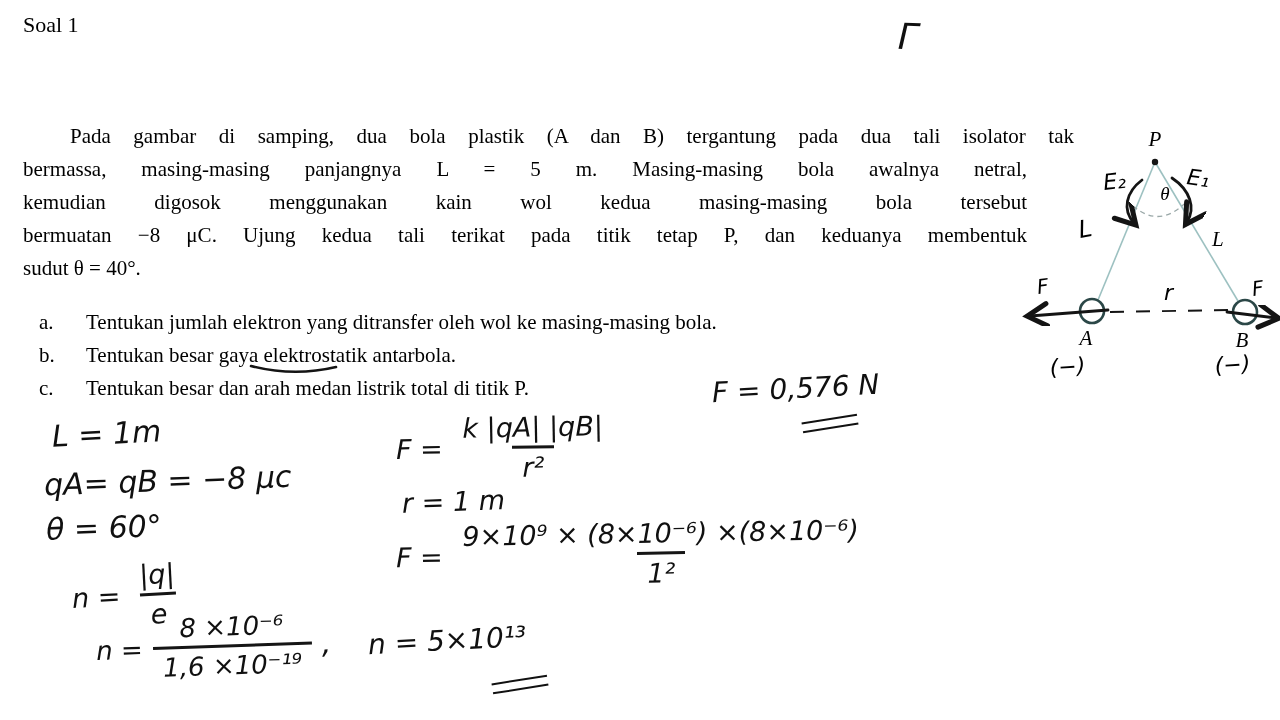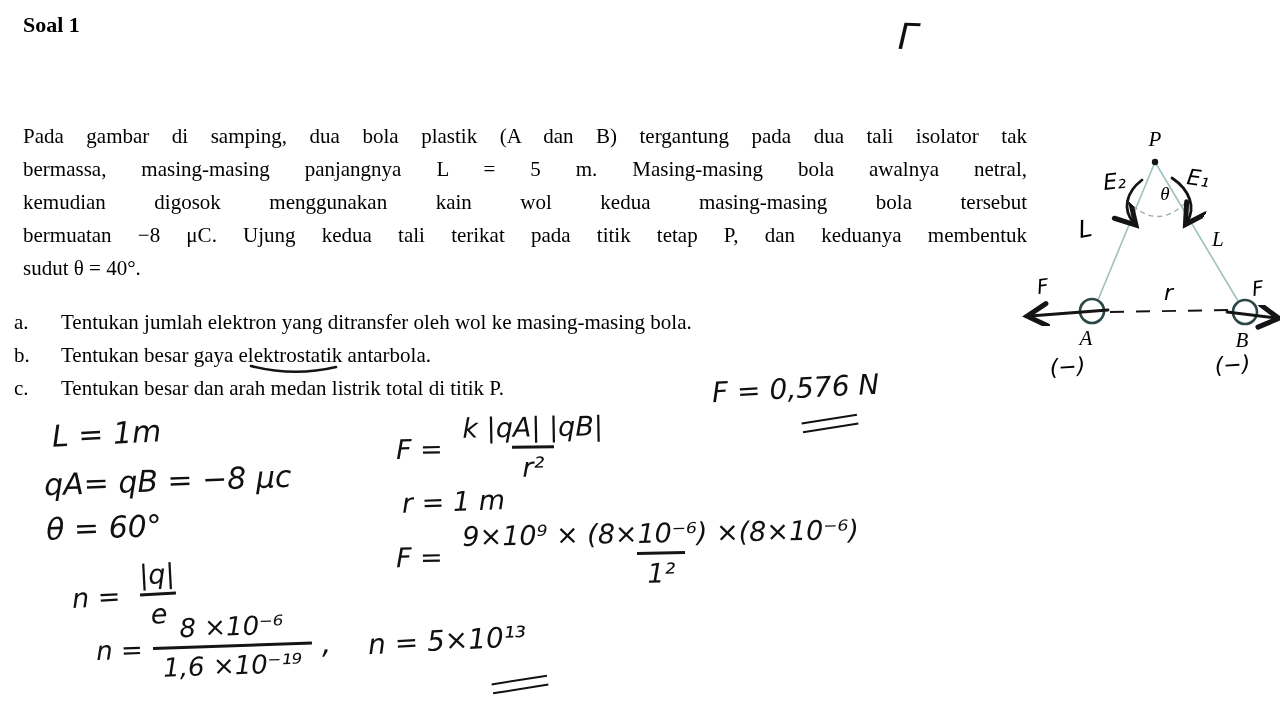--- a/index.html
+++ b/index.html
@@ -1,28 +1,28 @@
 <!DOCTYPE html>
 <html><head>
 <meta charset="utf-8">
 <style>
   html,body{margin:0;padding:0;}
   body{
     width:1280px;height:720px;position:relative;background:#ffffff;
     font-family:"Liberation Serif",serif;color:#000;overflow:hidden;
   }
   .abs{position:absolute;}
-  .title{left:23px;top:12px;font-size:22px;font-weight:bold;}
+  .title{left:23px;top:12px;font-size:22px;font-weight:normal;}
   
   .pline{
     left:23px;width:1004px;height:33px;line-height:33px;
     font-size:21px;white-space:normal;overflow:hidden;
   }
   .just{text-align:justify;text-align-last:justify;}
-  .litem{left:14px;width:1004px;height:33px;line-height:33px;font-size:21px;}
+  .litem{left:39px;width:1004px;height:33px;line-height:33px;font-size:21px;}
   .litem .lab{display:inline-block;width:47px;}
   
   .hw{
     font-family:"DejaVu Sans",sans-serif;font-style:italic;color:#101010;
     white-space:nowrap;
   }
   .hwrow{display:flex;align-items:center;gap:10px;}
   .frac{display:inline-flex;flex-direction:column;align-items:center;vertical-align:middle;}
   .frac .num{display:block;padding:0 10px 3px;}
   .frac .den{display:block;border-top:3px solid #151515;padding:3px 10px 0;}
@@ -31,21 +31,21 @@
   .serifit{font-family:"Liberation Serif",serif;font-style:italic;}
 </style>
 </head>
 <body>
 
 <div class="abs title">Soal 1</div>
 
 <div class="abs hw" style="left:898px;top:16px;font-size:36px;transform:rotate(2deg);">Γ</div>
 
 <div>
-  <div class="abs pline just" style="top:120px;">Pada gambar di samping, dua bola plastik (A dan B) tergantung pada dua tali isolator tak</div>
+  <div class="abs pline just" style="top:120px;margin-left:47px;">Pada gambar di samping, dua bola plastik (A dan B) tergantung pada dua tali isolator tak</div>
   <div class="abs pline just" style="top:153px;">bermassa, masing-masing panjangnya L = 5 m. Masing-masing bola awalnya netral,</div>
   <div class="abs pline just" style="top:186px;">kemudian digosok menggunakan kain wol kedua masing-masing bola tersebut</div>
   <div class="abs pline just" style="top:219px;">bermuatan −8 μC. Ujung kedua tali terikat pada titik tetap P, dan keduanya membentuk</div>
   <div class="abs pline" style="top:252px;">sudut θ = 40°.</div>
 </div>
 
 <div>
   <div class="abs litem" style="top:306px;">
     <span class="lab">a.</span><span>Tentukan jumlah elektron yang ditransfer oleh wol ke masing-masing bola.</span>
   </div>

